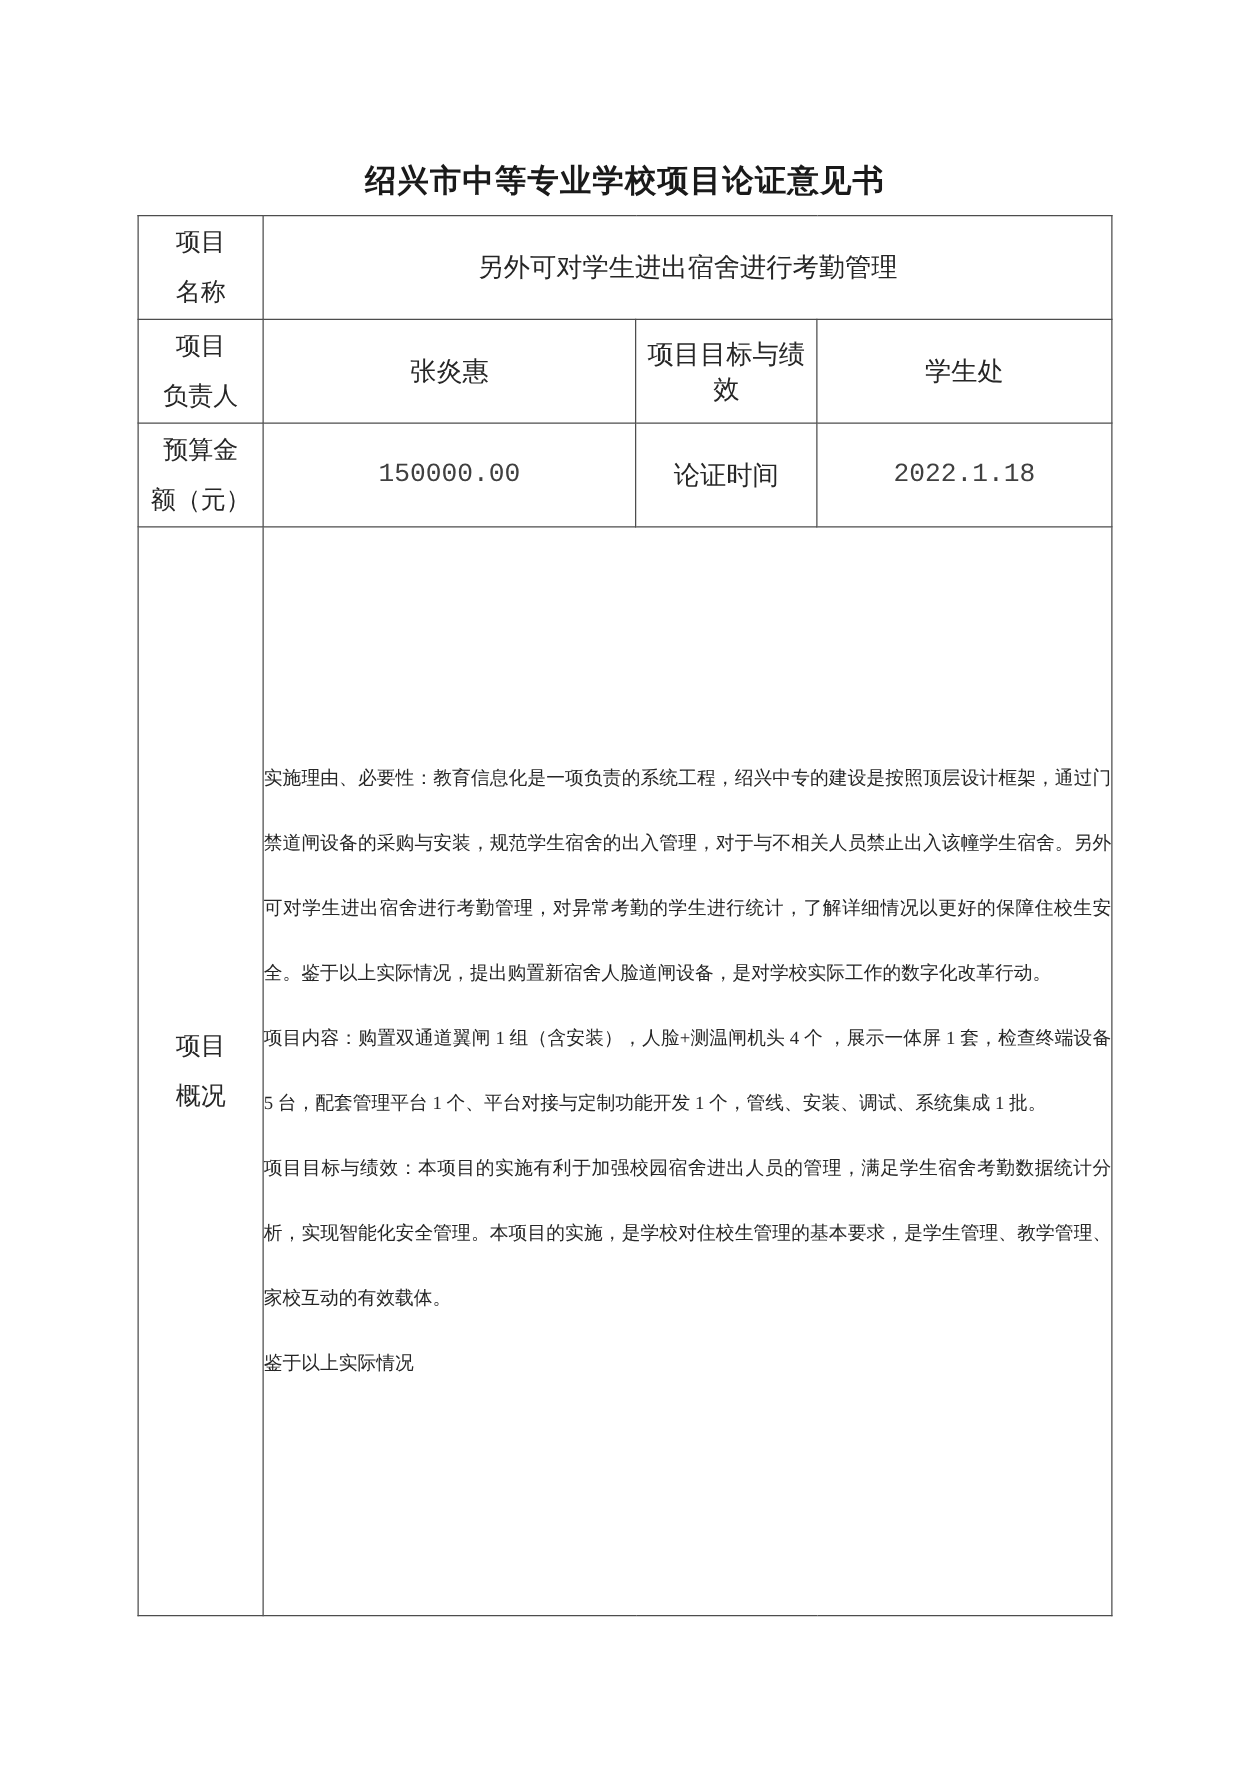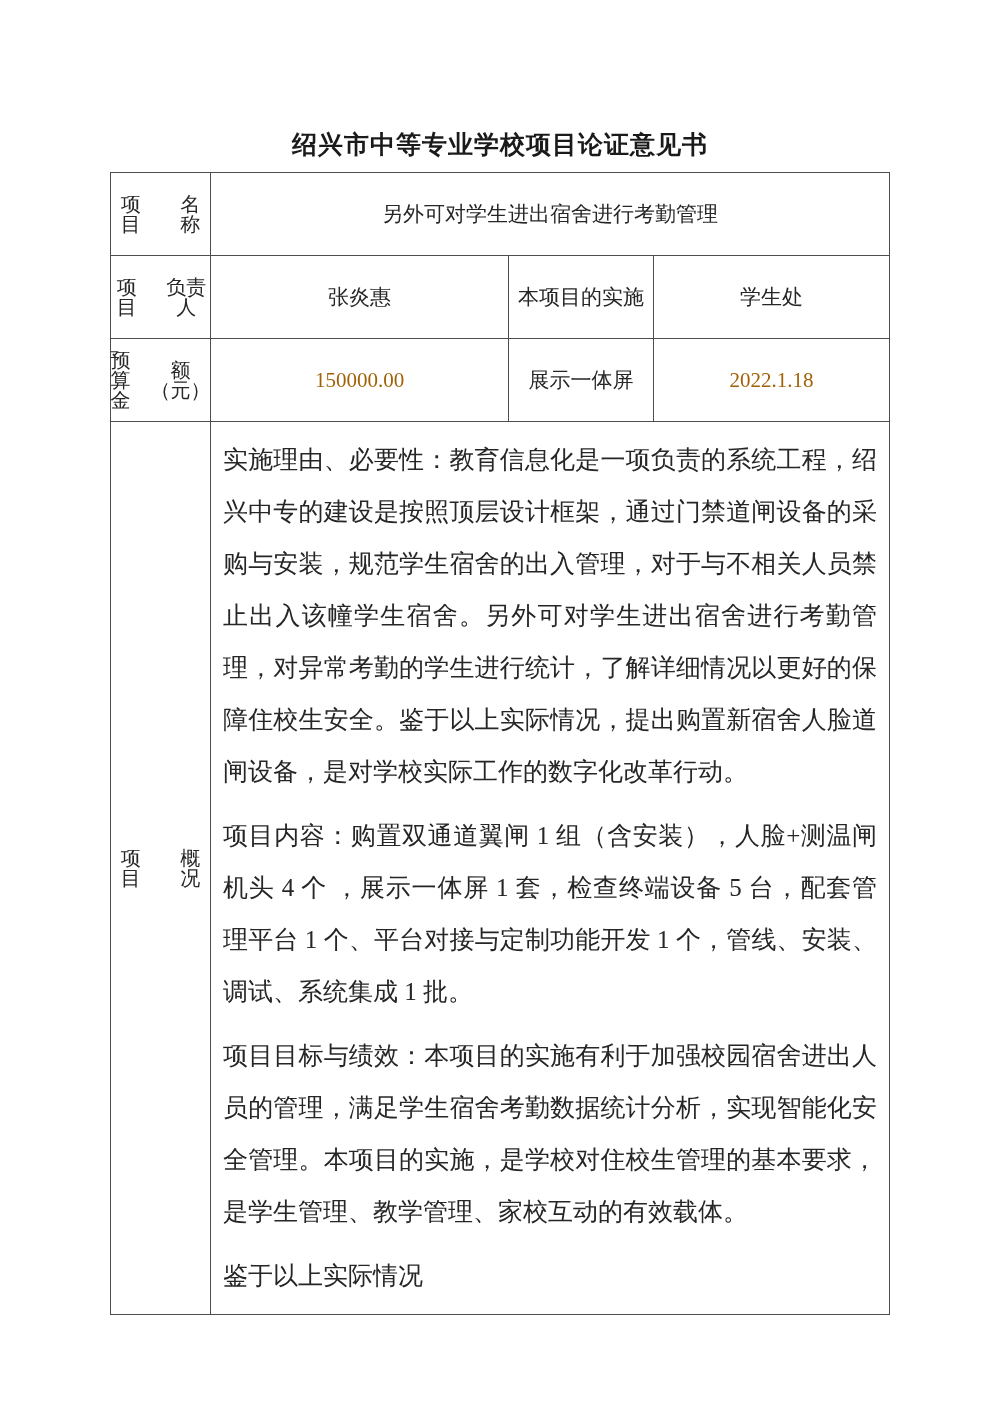--- a/index.html
+++ b/index.html
@@ -45,41 +45,41 @@
     border:1px solid var(--border);
     text-align:center;
     vertical-align:middle;
     font-size:21px;
     padding:0;
   }
   tr.row-std{height:83px;}
   tr.row-big{height:871px;}
   .label-stack{
     display:flex;
-    flex-direction:row;
+    flex-direction:column;
     align-items:center;
     justify-content:center;
     gap:20px;
     height:100%;
     line-height:1;
     font-size:20px;
   }
   td.cell-num{
-    font-family:Liberation Serif, serif;
+    font-family:Liberation Mono, monospace;
     font-size:21px;
-    color:#a16207;
+    color:#404040;
   }
   td.overview-cell{
     vertical-align:top;
     text-align:justify;
     padding:3px 16px 0 9px;
   }
   td.overview-cell p.para{
-    margin:12px;
-    font-size:25px;
+    margin:0;
+    font-size:15px;
     line-height:52px;
     text-align:justify;
     text-justify:inter-character;
     color:var(--text);
   }
 </style>
 </head>
 <body>
 
 <div class="page">
@@ -106,33 +106,33 @@
     </tr>
 
     <tr class="row-std">
       <td>
         <div class="label-stack">
           <span>项目</span>
           <span>负责人</span>
         </div>
       </td>
       <td>张炎惠</td>
-      <td>本项目的实施</td>
+      <td>项目目标与绩效</td>
       <td>学生处</td>
     </tr>
 
     <tr class="row-std">
       <td>
         <div class="label-stack">
           <span>预算金</span>
           <span>额（元）</span>
         </div>
       </td>
       <td class="cell-num">150000.00</td>
-      <td>展示一体屏</td>
+      <td>论证时间</td>
       <td class="cell-num">2022.1.18</td>
     </tr>
 
     <tr class="row-big">
       <td>
         <div class="label-stack">
           <span>项目</span>
           <span>概况</span>
         </div>
       </td>

